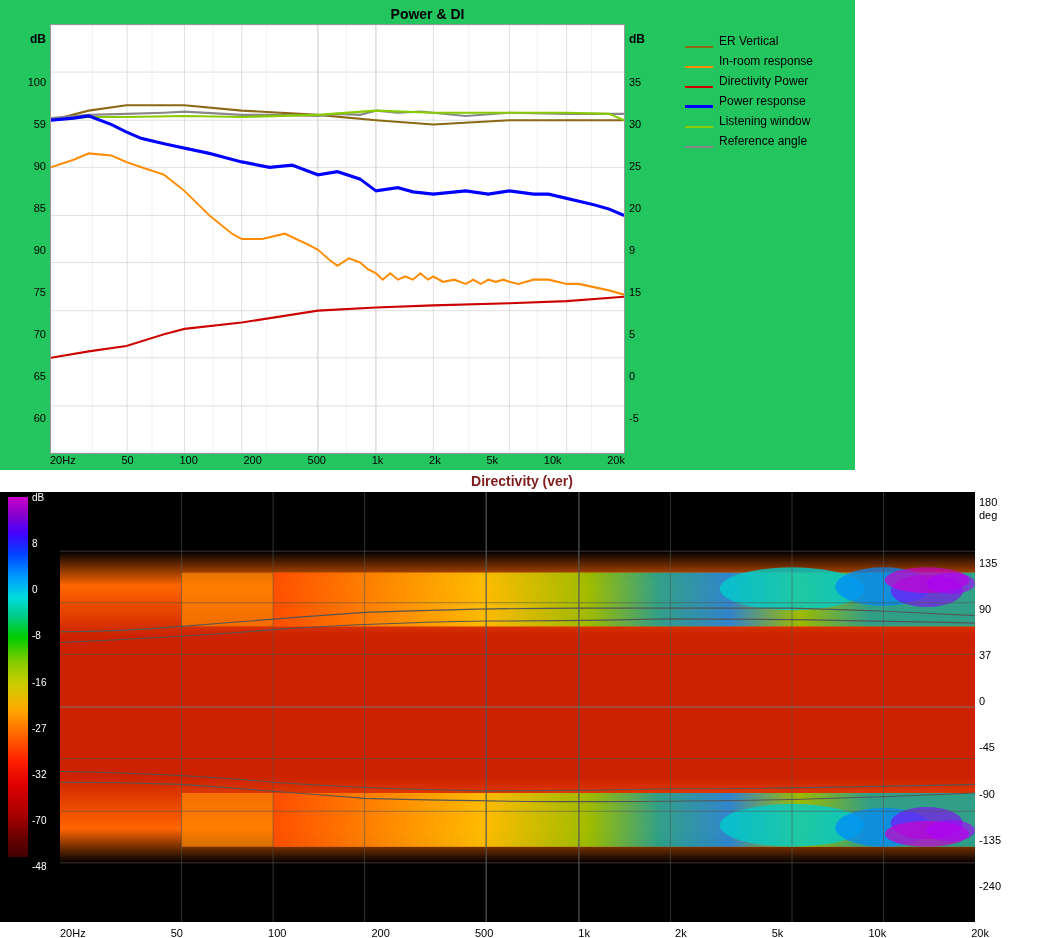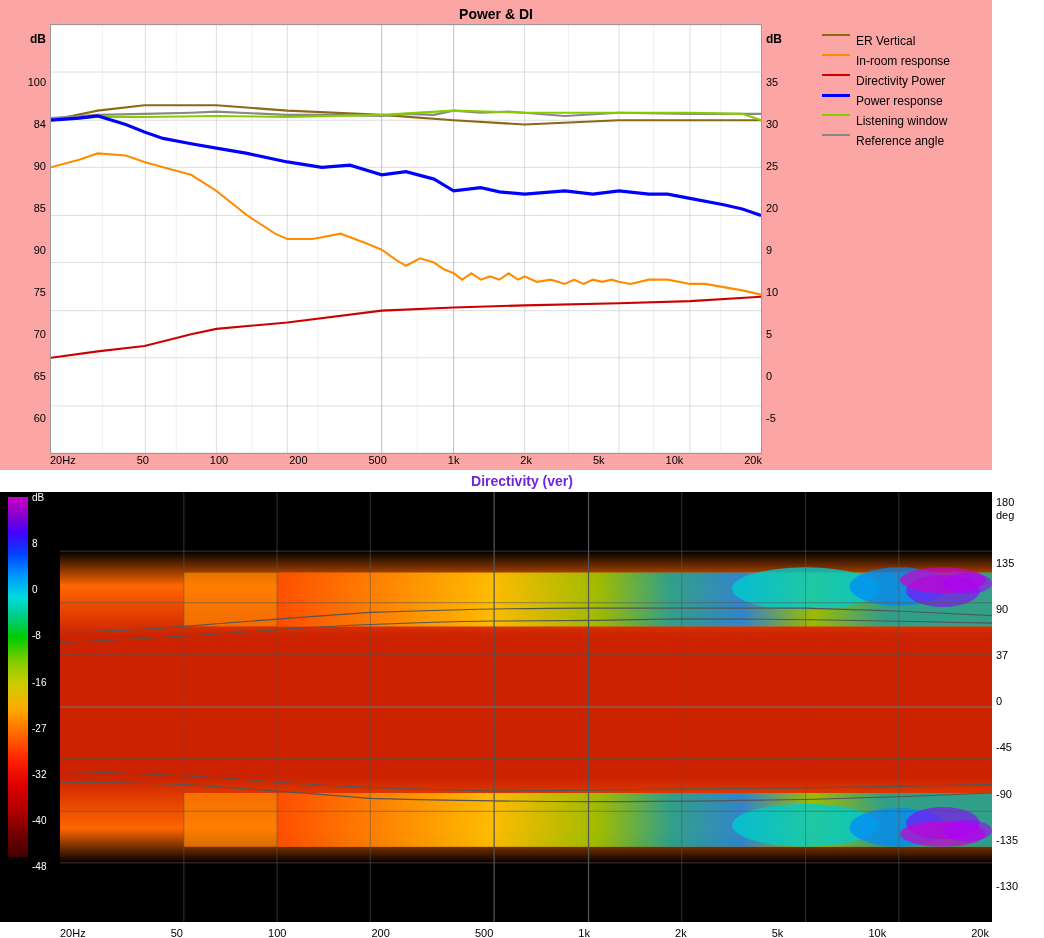--- a/index.html
+++ b/index.html
@@ -14,23 +14,23 @@
       width: 1044px;
       height: 938px;
       background: #fff;
       display: flex;
       flex-direction: column;
     }
 
     
     .top-chart-container {
       position: relative;
-      width: 992px;
+      width: 855px;
       height: 470px;
-      background: #fca5a5;
+      background: #22c55e;
     }
     .top-chart-title {
       text-align: center;
       font-size: 14px;
       font-weight: bold;
       color: #000;
       padding-top: 6px;
       padding-bottom: 2px;
     }
     .top-chart-inner {
@@ -73,42 +73,42 @@
       overflow: hidden;
     }
     .legend-area {
       width: 180px;
       padding-left: 10px;
       padding-top: 10px;
       font-size: 12px;
     }
     .legend-item {
       display: flex;
-      align-items: flex-start;
+      align-items: flex-end;
       margin-bottom: 6px;
     }
     .legend-line {
       width: 28px;
       height: 3px;
       margin-right: 6px;
       flex-shrink: 0;
     }
 
     
     .bottom-chart-container {
       position: relative;
       width: 1044px;
       height: 468px;
       background: #000;
     }
     .bottom-chart-title {
       text-align: center;
       font-size: 14px;
       font-weight: bold;
-      color: #6d28d9;
+      color: #7f1d1d;
       background: #fff;
       padding: 3px 0;
     }
     .bottom-chart-inner {
       position: relative;
       display: flex;
       width: 100%;
       height: 430px;
     }
     .dir-chart-area {
@@ -129,21 +129,21 @@
 <div class="main-container">
 
   <div class="top-chart-container">
     <div class="top-chart-title">Power &amp; DI</div>
 
     <div class="top-chart-inner">
 
       <div class="y-axis-left">
         <div style="font-weight:bold;font-size:12px;">dB</div>
         <div>100</div>
-        <div>84</div>
+        <div>59</div>
         <div>90</div>
         <div>85</div>
         <div>90</div>
         <div>75</div>
         <div>70</div>
         <div>65</div>
         <div>60</div>
       </div>
 
       <div class="chart-area">
@@ -224,21 +224,21 @@
         </svg>
       </div>
 
       <div class="y-axis-right">
         <div style="font-weight:bold;font-size:12px;">dB</div>
         <div>35</div>
         <div>30</div>
         <div>25</div>
         <div>20</div>
         <div>9</div>
-        <div>10</div>
+        <div>15</div>
         <div>5</div>
         <div>0</div>
         <div>-5</div>
       </div>
 
       <div class="legend-area">
         <div class="legend-item">
           <div class="legend-line" style="background:#8B6914; height:2px;"></div>
           <span>ER Vertical</span>
         </div>
@@ -287,21 +287,21 @@
       <div style="width:60px; position:relative; background:#000;">
         <div style="position:absolute; left:8px; top:5px; width:20px; height:360px; background:linear-gradient(to bottom, #cc00cc 0%, #8800cc 5%, #4400ff 10%, #0044ff 16%, #0099ff 22%, #00dddd 28%, #00cc88 33%, #00cc00 39%, #88cc00 46%, #cccc00 52%, #ffaa00 59%, #ff6600 66%, #ff2200 73%, #dd0000 80%, #aa0000 88%, #660000 95%, #440000 100%);"></div>
         <div style="position:absolute; left:32px; top:0; display:flex; flex-direction:column; justify-content:space-between; height:380px; font-size:10px; color:#fff;">
           <span>dB</span>
           <span>8</span>
           <span>0</span>
           <span>-8</span>
           <span>-16</span>
           <span>-27</span>
           <span>-32</span>
-          <span>-40</span>
+          <span>-70</span>
           <span>-48</span>
         </div>
       </div>
 
       <div class="dir-chart-area">
         <svg width="100%" height="100%" viewBox="0 0 760 400" preserveAspectRatio="none">
 
           <rect width="760" height="400" fill="#000"></rect>
 
           <rect x="0" y="0" width="760" height="55" fill="#000"></rect>
@@ -375,30 +375,30 @@
           <line x1="0" y1="55" x2="760" y2="55" stroke="#555" stroke-width="0.5"></line>
           <line x1="0" y1="103" x2="760" y2="103" stroke="#555" stroke-width="0.5"></line>
           <line x1="0" y1="151" x2="760" y2="151" stroke="#555" stroke-width="0.5"></line>
           <line x1="0" y1="200" x2="760" y2="200" stroke="#777" stroke-width="1"></line>
           <line x1="0" y1="248" x2="760" y2="248" stroke="#555" stroke-width="0.5"></line>
           <line x1="0" y1="297" x2="760" y2="297" stroke="#555" stroke-width="0.5"></line>
           <line x1="0" y1="345" x2="760" y2="345" stroke="#555" stroke-width="0.5"></line>
         </svg>
       </div>
 
-      <div style="width:52px; background:#fff; display:flex; flex-direction:column; justify-content:space-between; font-size:11px; color:#000; padding-left:4px; padding-top:4px; padding-bottom:30px;">
+      <div style="width:69px; background:#fff; display:flex; flex-direction:column; justify-content:space-between; font-size:11px; color:#000; padding-left:4px; padding-top:4px; padding-bottom:30px;">
         <div style="line-height:1.2">180<br>deg</div>
         <div>135</div>
         <div>90</div>
         <div>37</div>
         <div>0</div>
         <div>-45</div>
         <div>-90</div>
         <div>-135</div>
-        <div>-130</div>
+        <div>-240</div>
       </div>
     </div>
 
     <div style="display:flex; padding-left:60px; padding-right:55px; justify-content:space-between; font-size:11px; color:#000; background:#fff; height:22px; align-items:center;">
       <span>20Hz</span>
       <span>50</span>
       <span>100</span>
       <span>200</span>
       <span>500</span>
       <span>1k</span>

